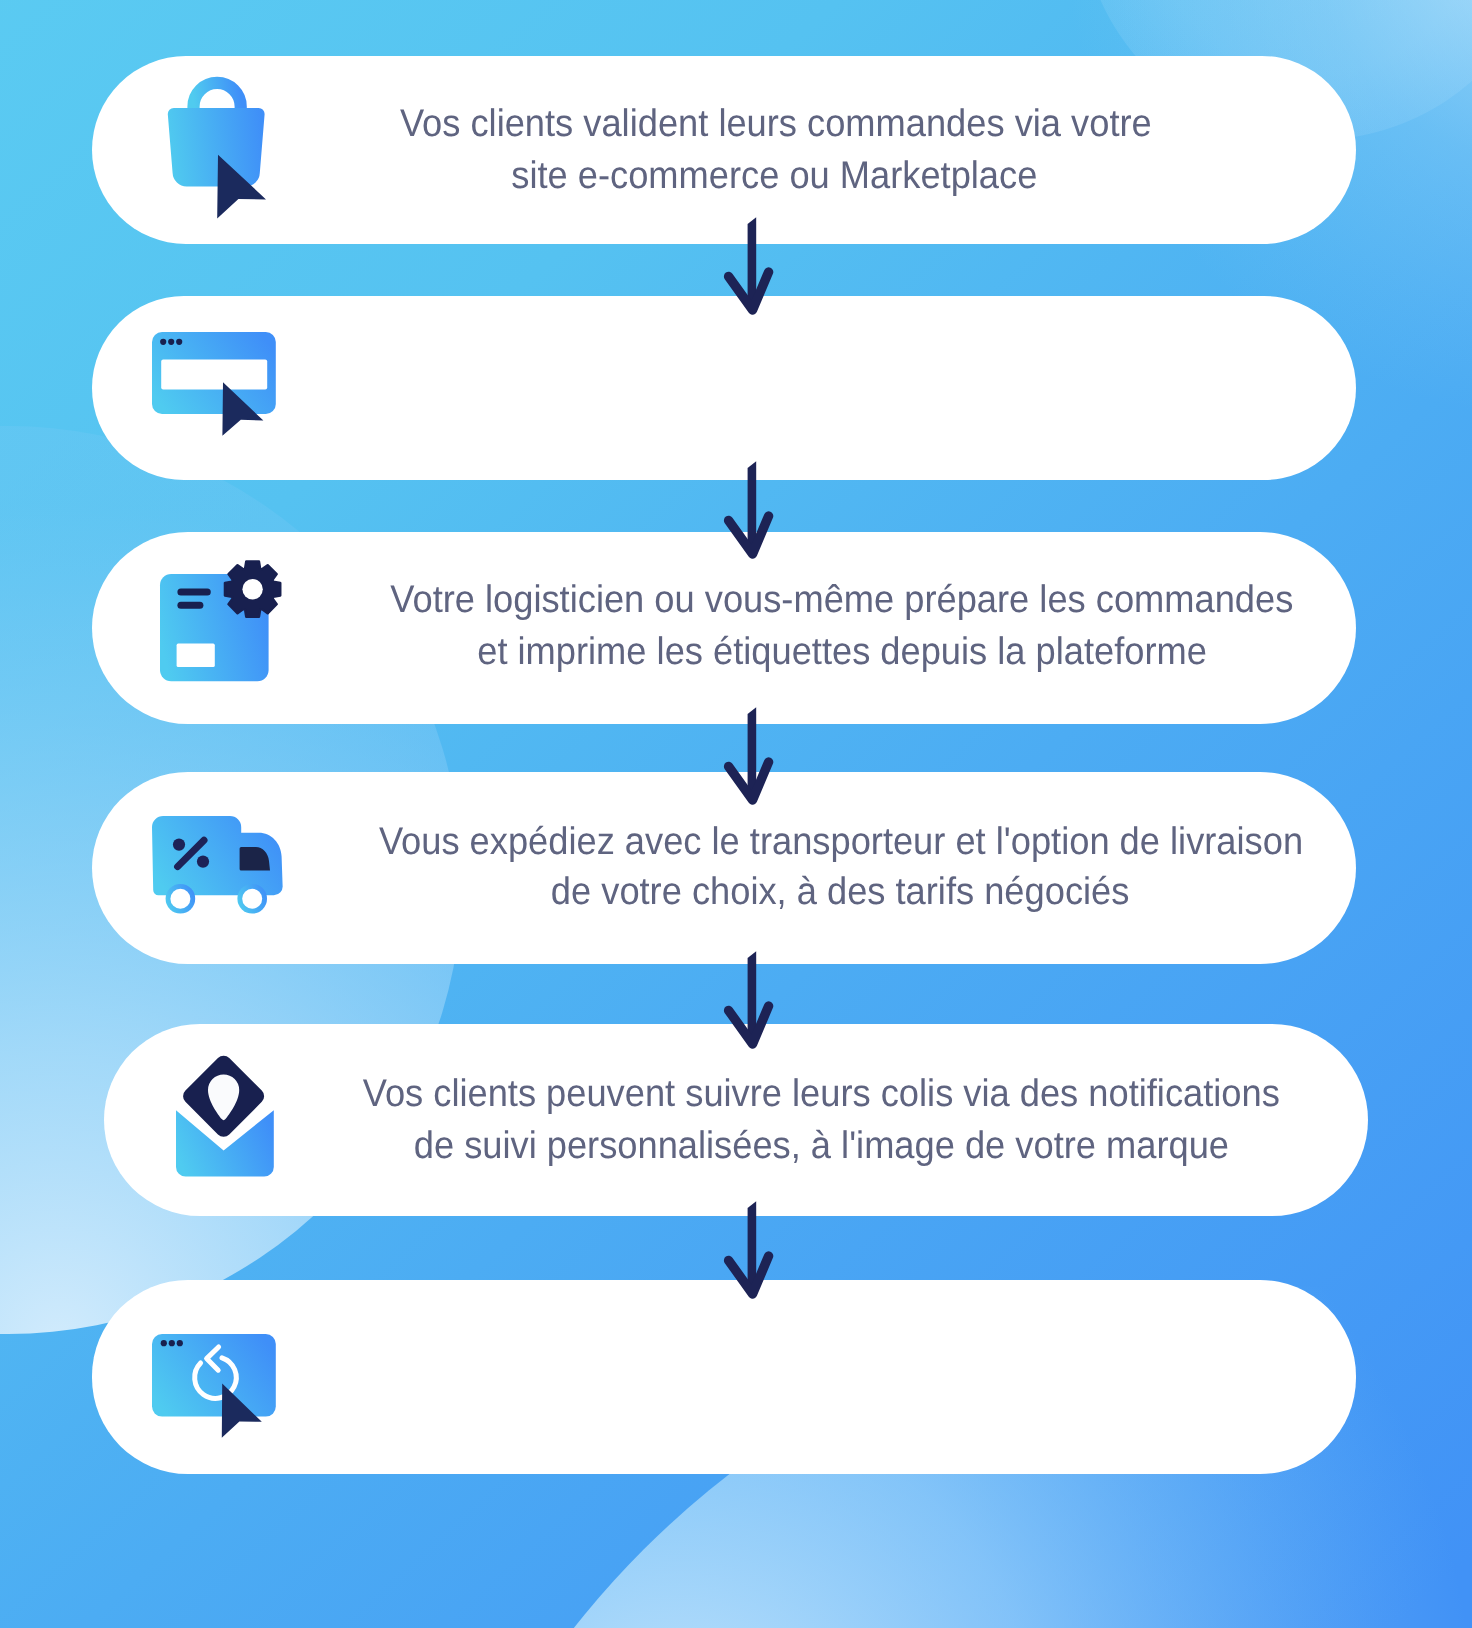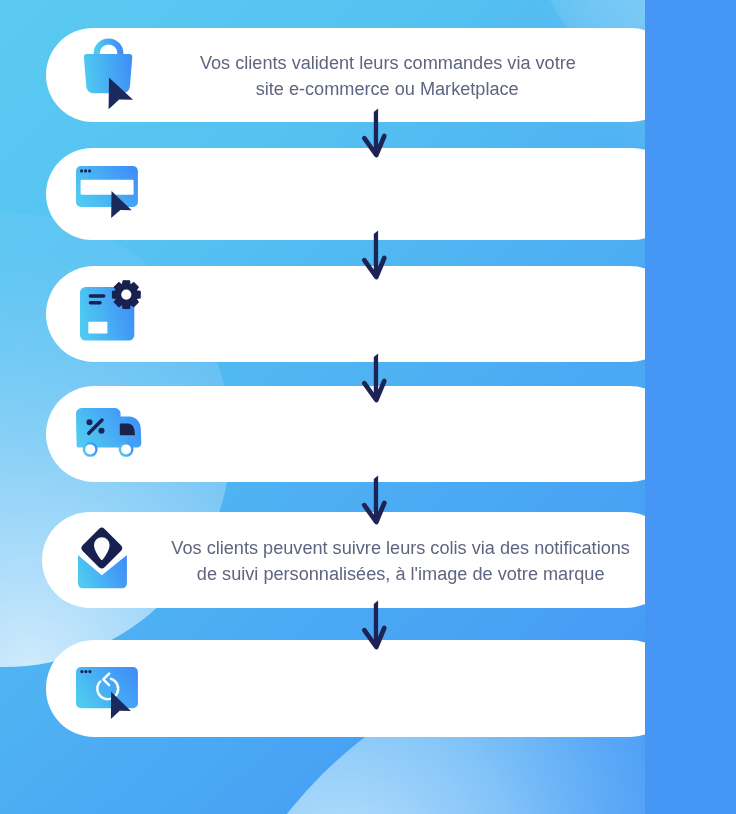--- a/index.html
+++ b/index.html
@@ -1,17 +1,17 @@
 <!DOCTYPE html>
 <html><head>
 <meta charset="utf-8">
 <style>
   html,body{margin:0;padding:0;background:#4596f5;}
   body{width:736px;height:814px;overflow:hidden;font-family:"Liberation Sans",sans-serif;-webkit-font-smoothing:antialiased;}
-  #stage{position:relative;width:645px;height:814px;overflow:hidden;}
+  #stage{position:relative;width:736px;height:814px;overflow:hidden;}
   #bg{position:absolute;left:0;top:0;width:736px;height:814px;}
   .card{position:absolute;background:#fff;border-radius:48px;display:flex;align-items:center;box-sizing:border-box;}
   .icon-wrap{position:absolute;}
   .card-text{position:absolute;color:#5f6480;font-size:19.2px;letter-spacing:0px;line-height:25.8px;text-align:center;}
   .card-text span{display:inline-block;transform:scaleX(0.945);transform-origin:center center;}
   .arrow{position:absolute;}
   .arw{fill:none;stroke:#1d2355;stroke-width:4.7;stroke-linecap:round;stroke-linejoin:round;}
 </style>
 </head>
 <body>
@@ -106,20 +106,21 @@
           <rect x="0" y="0" width="54.3" height="53.6" rx="5.6" fill="url(#ig3)"></rect>
           <rect x="8.7" y="7.3" width="16.7" height="3.5" rx="1.75" fill="#18204f"></rect>
           <rect x="8.7" y="13.9" width="13" height="3.5" rx="1.75" fill="#18204f"></rect>
           <rect x="8.3" y="34.8" width="19.1" height="11.7" rx="0.8" fill="#fff"></rect>
           <g transform="translate(46.3,7.6)">
             <path d="M -3.76 -10.34 L -3.19 -13.84 L 3.19 -13.84 L 3.76 -10.34 L 4.65 -9.97 L 7.52 -12.04 L 12.04 -7.52 L 9.97 -4.65 L 10.34 -3.76 L 13.84 -3.19 L 13.84 3.19 L 10.34 3.76 L 9.97 4.65 L 12.04 7.52 L 7.52 12.04 L 4.65 9.97 L 3.76 10.34 L 3.19 13.84 L -3.19 13.84 L -3.76 10.34 L -4.65 9.97 L -7.52 12.04 L -12.04 7.52 L -9.97 4.65 L -10.34 3.76 L -13.84 3.19 L -13.84 -3.19 L -10.34 -3.76 L -9.97 -4.65 L -12.04 -7.52 L -7.52 -12.04 L -4.65 -9.97 Z" fill="#18204f" stroke="#18204f" stroke-width="1.2" stroke-linejoin="round"></path>
             <circle cx="0" cy="0" r="5.1" fill="#fff"></circle>
           </g>
         </svg>
       </span>
+      <div class="card-text" style="left:74.3px;top:22.8px;width:600px"><span>Votre logisticien ou vous-même prépare les commandes</span><br><span>et imprime les étiquettes depuis la plateforme</span></div>
     </div>
 
     <div class="card" style="left:46.3px;top:385.9px;width:632.2px;height:96.2px">
       <span class="icon-wrap" style="left:29.6px;top:22.2px">
         <svg width="66" height="52" viewBox="0 0 66 52" overflow="visible">
           <defs>
             <linearGradient id="ig4" x1="0" y1="0.7" x2="1" y2="0.3">
               <stop offset="0" stop-color="#4fcbf0"></stop>
                 <stop offset="1" stop-color="#3f8ff8"></stop>
             </linearGradient>
@@ -128,23 +129,24 @@
           <path d="M44.6 15.5 h7.3 c3.4 0 6.2 3 6.6 7 l0.5 4.8 h-14.4 a0.8 0.8 0 0 1 -0.8 -0.8 v-10.2 a0.8 0.8 0 0 1 0.8 -0.8 Z" fill="#1b2448"></path>
           <circle cx="14.2" cy="41.4" r="7.4" fill="url(#ig4)"></circle>
           <circle cx="14.2" cy="41.4" r="5" fill="#fff"></circle>
           <circle cx="50.1" cy="41.4" r="7.4" fill="url(#ig4)"></circle>
           <circle cx="50.1" cy="41.4" r="5" fill="#fff"></circle>
           <circle cx="13.5" cy="14.3" r="3.05" fill="#1d2257"></circle>
           <circle cx="25.5" cy="22.8" r="3.05" fill="#1d2257"></circle>
           <path d="M12.8 25.3 L26 12.1" stroke="#1d2257" stroke-width="3.5" stroke-linecap="round"></path>
         </svg>
       </span>
-    </div>
-
-    <div class="card" style="left:42px;top:512px;width:632.2px;height:95.6px">
+      <div class="card-text" style="left:73.8px;top:22.8px;width:600px"><span>Vous expédiez avec le transporteur et l'option de livraison</span><br><span>de votre choix, à des tarifs négociés</span></div>
+    </div>
+
+    <div class="card" style="left:52px;top:512px;width:632.2px;height:95.6px">
       <span class="icon-wrap" style="left:36.3px;top:14.3px">
         <svg width="52" height="62" viewBox="0 0 52 62" overflow="visible">
           <defs>
             <linearGradient id="ig5" x1="0" y1="0.65" x2="1" y2="0.35">
               <stop offset="0" stop-color="#4fcbf0"></stop>
                 <stop offset="1" stop-color="#3f8ff8"></stop>
             </linearGradient>
           </defs>
           <path d="M0 29.1 L23.8 49.2 L48.9 29.1 v28.4 a4.8 4.8 0 0 1 -4.8 4.8 h-39.3 a4.8 4.8 0 0 1 -4.8 -4.8 Z" fill="url(#ig5)"></path>
           <path d="M-1.2 23.6 L23.8 45.2 L50.1 23.6" fill="none" stroke="#fff" stroke-width="5.4" stroke-linejoin="round"></path>

